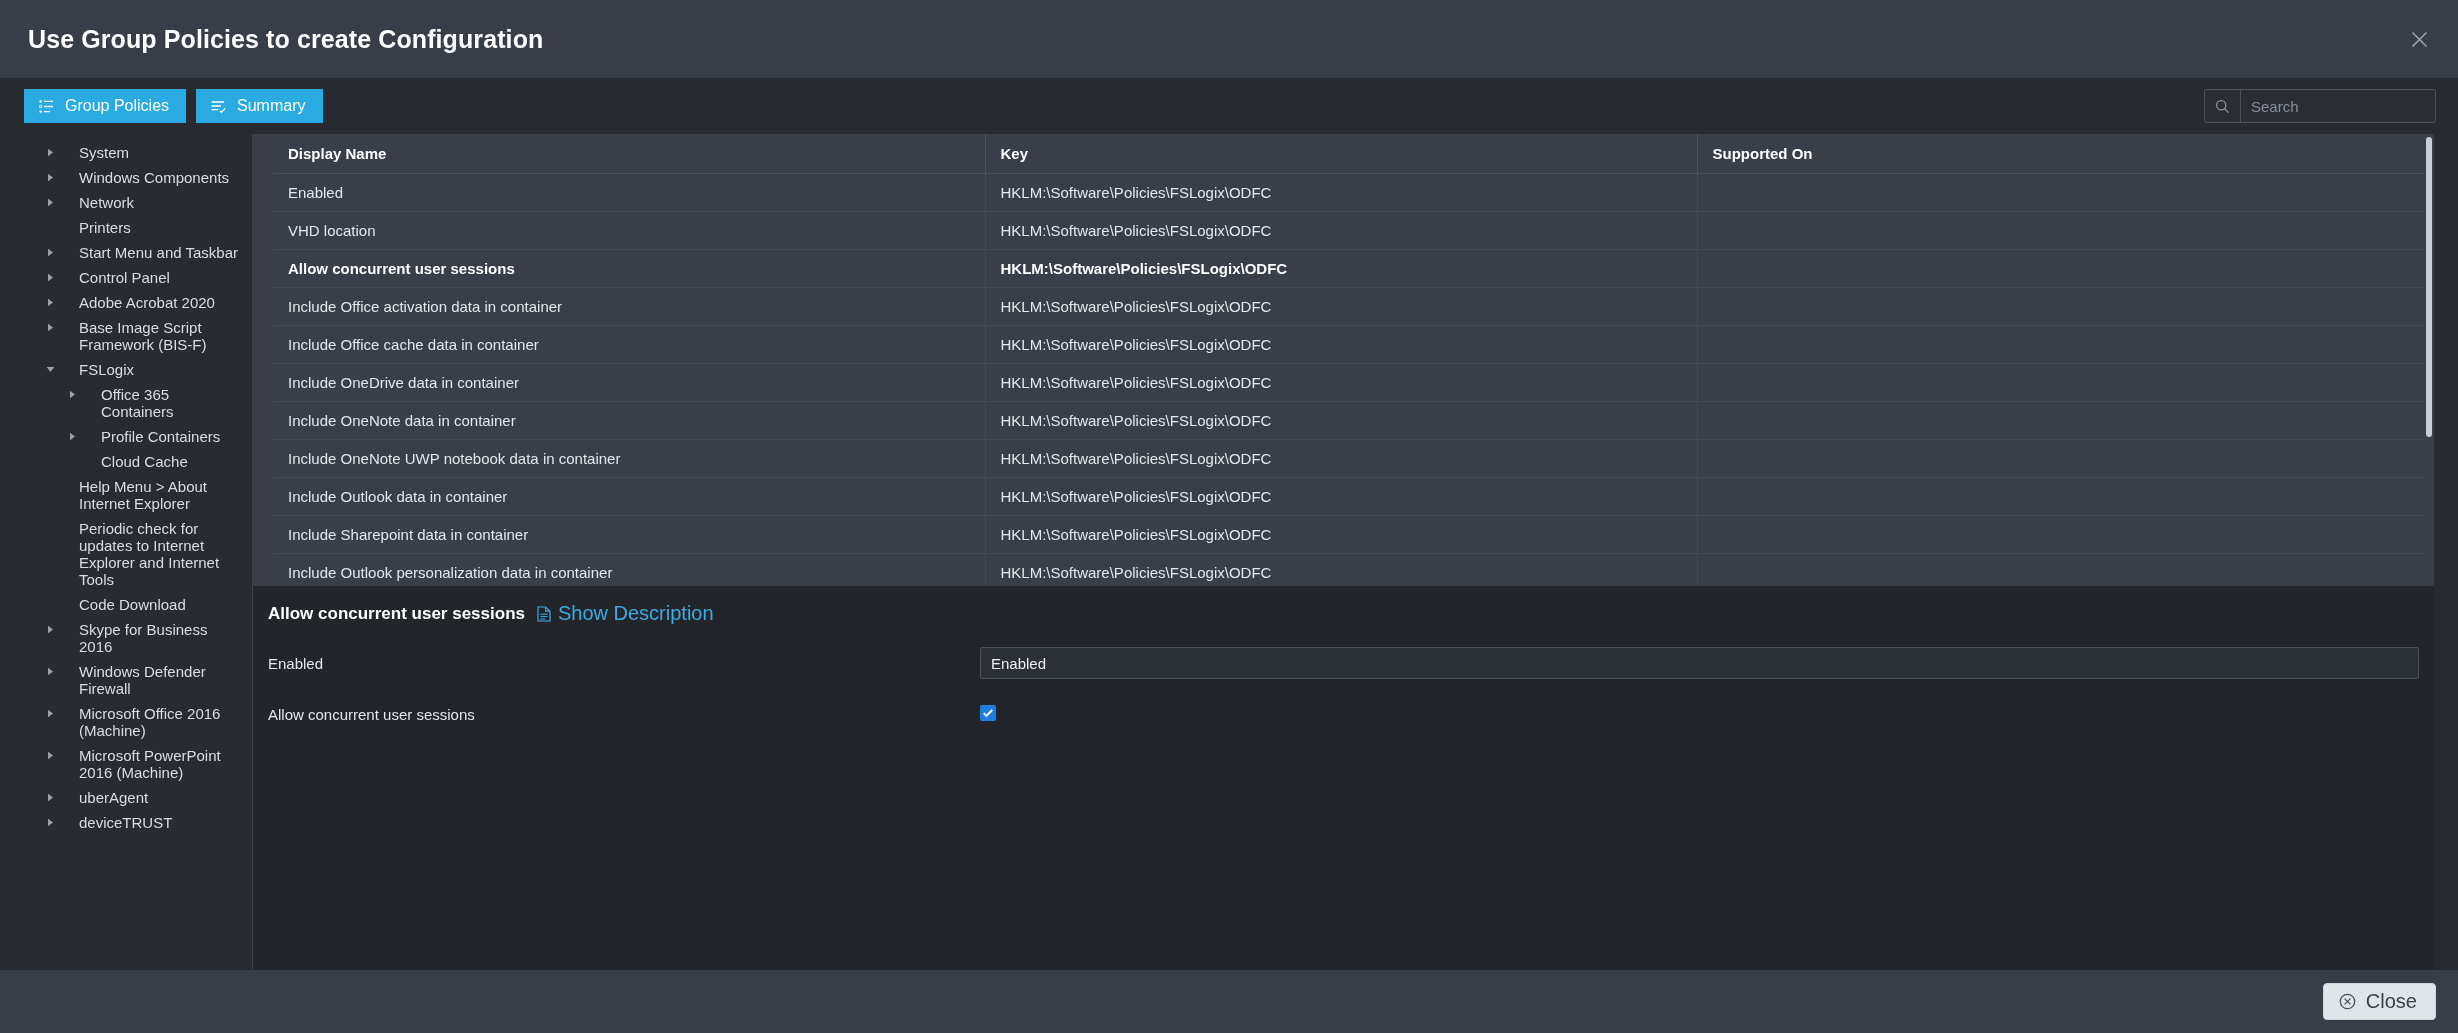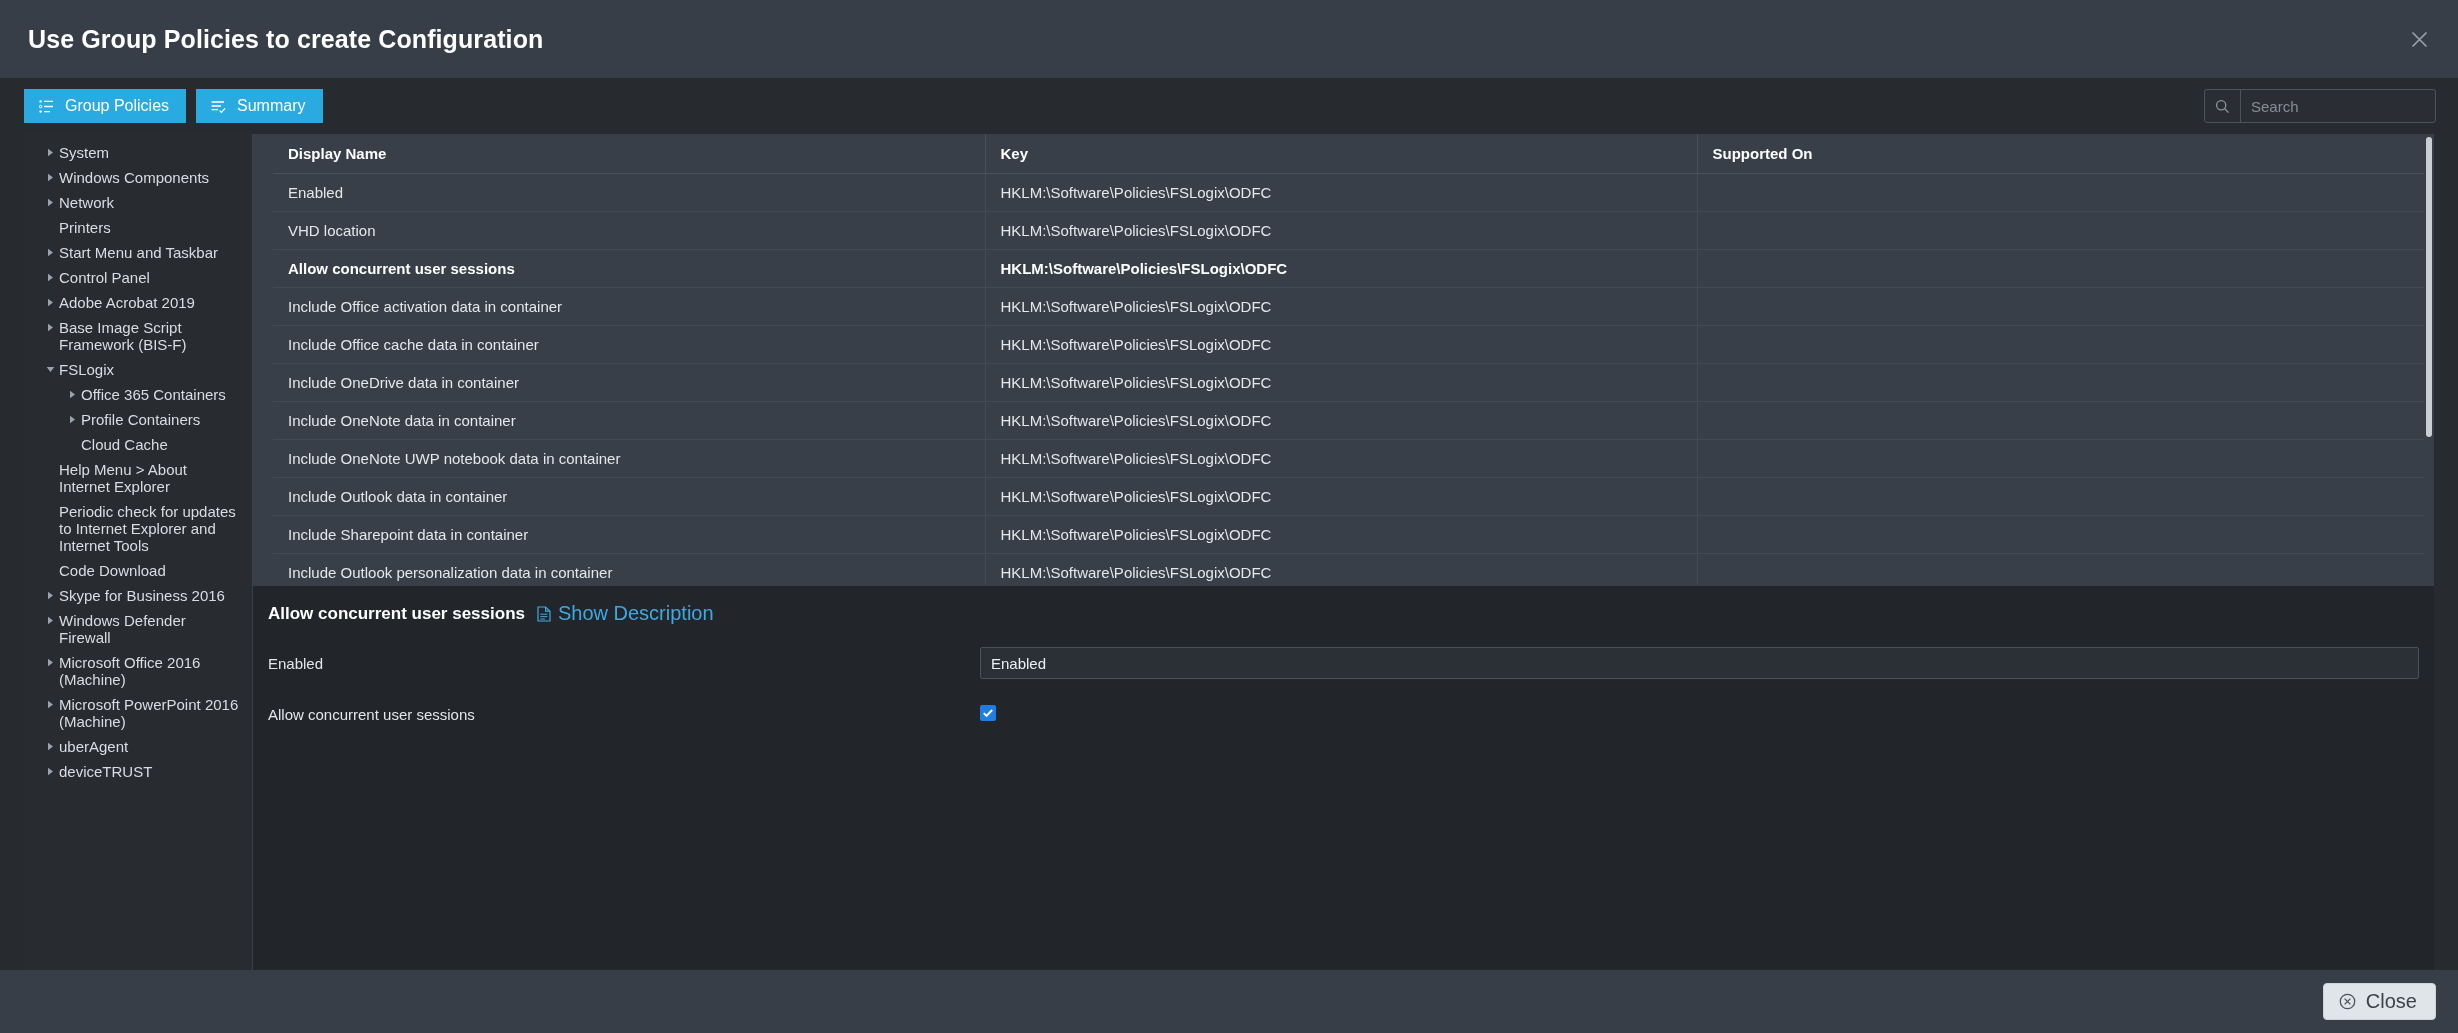--- a/index.html
+++ b/index.html
@@ -134,21 +134,21 @@
     cursor: pointer;
     user-select: none;
   }
   .tw {
     flex: 0 0 auto;
     width: 17px;
     display: flex; align-items: flex-start; justify-content: center;
     padding-top: 4px;
   }
   .tw svg { display: block; }
-  .tree-label { flex: 1 1 auto; padding-right: 4px; }
+  .tree-label { flex: 1 1 auto; padding-right: 4px; margin-left: 20px; }
   .lvl0 { padding-left: 18px; }
   .lvl1 { padding-left: 40px; }
   .lvl0 .tw { margin-left: 0; }
 
   
   .right-pane {
     flex: 1 1 auto;
     min-width: 0;
     display: flex; flex-direction: column;
     background: #272b30;
@@ -390,21 +390,21 @@
               </svg>
             </span>
             <span class="tree-label">Control Panel</span>
           </div>
           <div class="tree-item lvl0">
             <span class="tw">
               <svg width="9" height="9" viewBox="0 0 9 9">
                 <path d="M2 0.7 L7 4.5 L2 8.3 Z" fill="#9aa3ad"></path>
               </svg>
             </span>
-            <span class="tree-label">Adobe Acrobat 2019</span>
+            <span class="tree-label">Adobe Acrobat 2020</span>
           </div>
           <div class="tree-item lvl0">
             <span class="tw">
               <svg width="9" height="9" viewBox="0 0 9 9">
                 <path d="M2 0.7 L7 4.5 L2 8.3 Z" fill="#9aa3ad"></path>
               </svg>
             </span>
             <span class="tree-label">Base Image Script Framework (BIS-F)</span>
           </div>
           <div class="tree-item lvl0">

